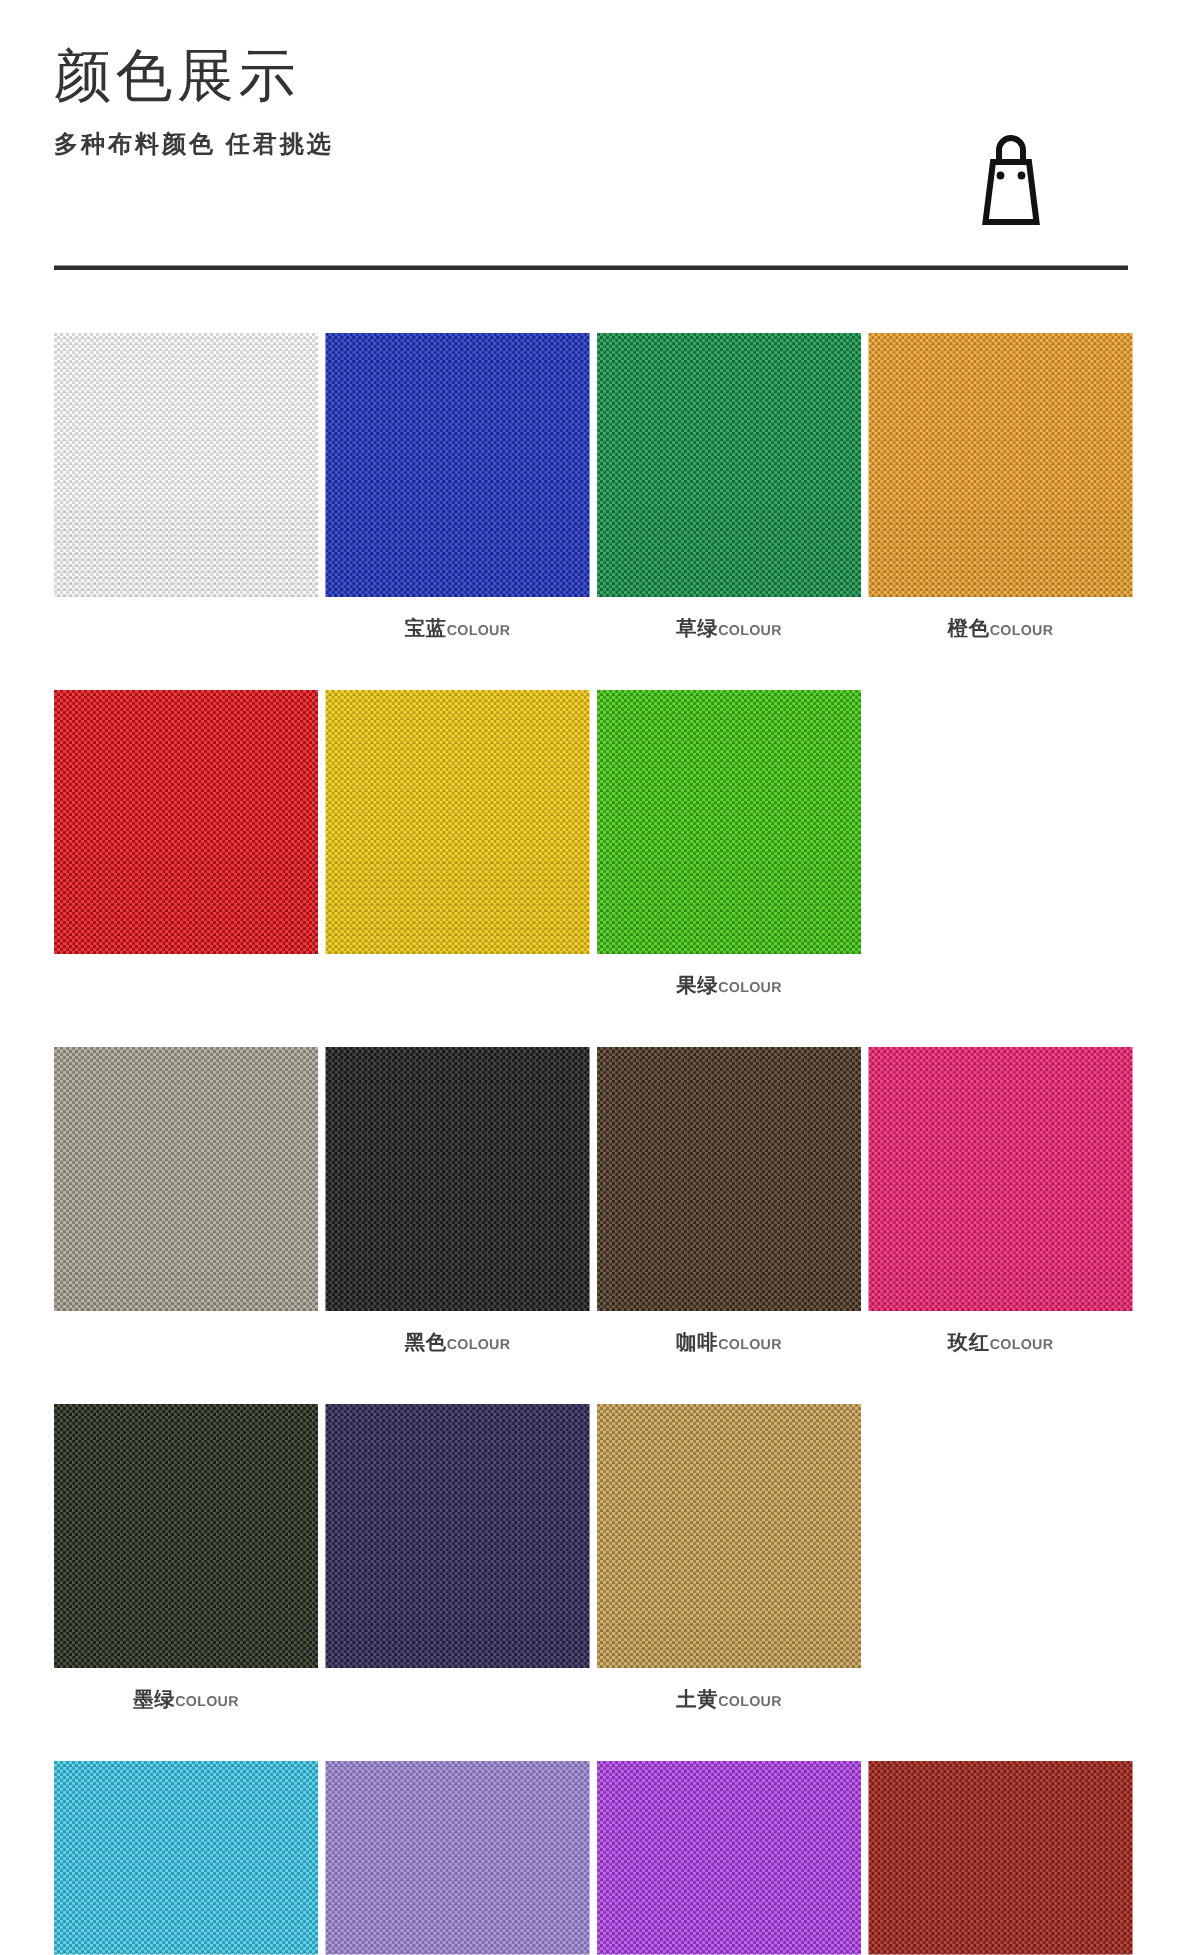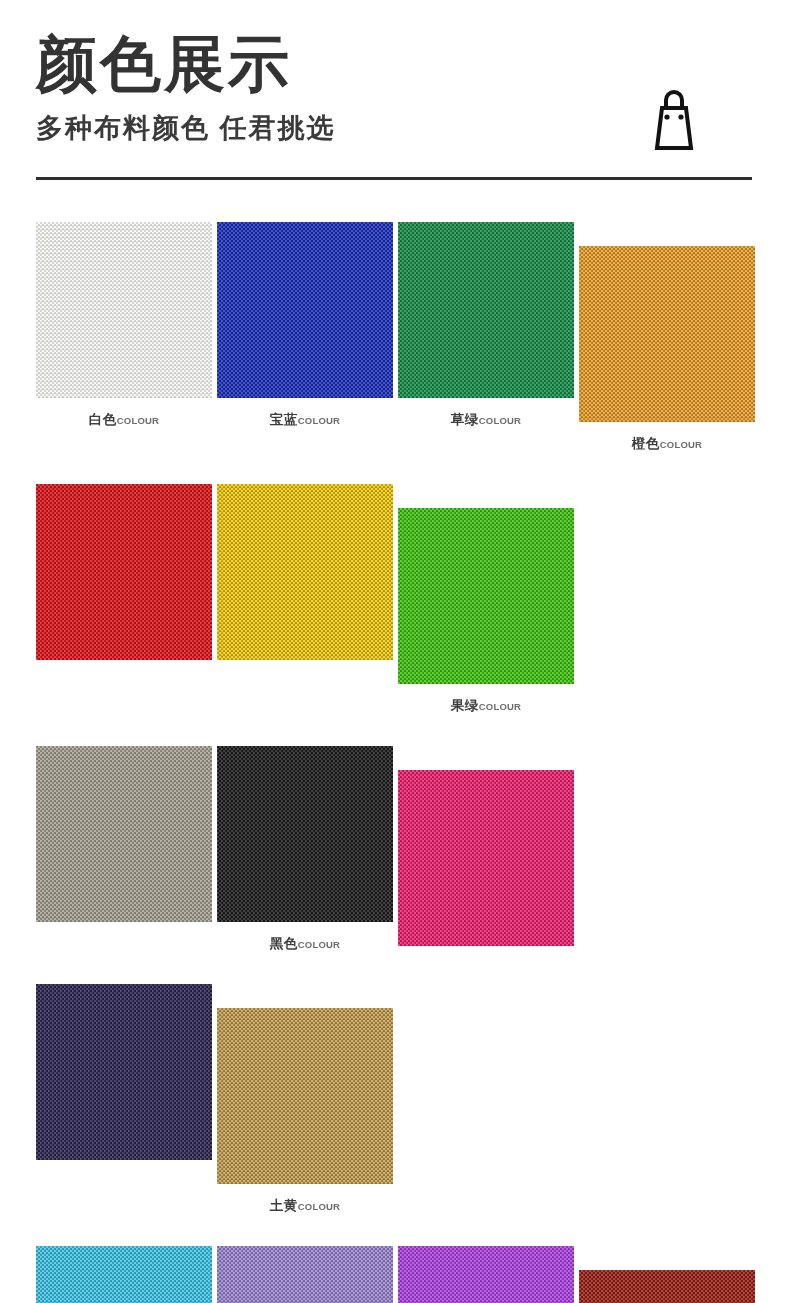--- a/index.html
+++ b/index.html
@@ -18,30 +18,30 @@
   }
 
   
   .header {
     position: relative;
     padding: 28px 36px 0 36px;
     height: 150px;
     box-sizing: border-box;
   }
   .title {
-    font-size: 61px;
-    font-weight: 700;
+    font-size: 38px;
+    font-weight: 400;
     letter-spacing: 3px;
     color: #333333;
     line-height: 1.05;
     margin: 0;
     padding-top: 4px;
   }
   .subtitle {
-    font-size: 27px;
+    font-size: 16px;
     font-weight: 700;
     letter-spacing: 2px;
     color: #3a3a3a;
     margin: 0;
     padding-top: 14px;
   }
   .bag-icon {
     position: absolute;
     right: 84px;
     top: 86px;
@@ -66,21 +66,21 @@
   }
   .row {
     display: flex;
     justify-content: flex-start;
     margin-bottom: 33px;
   }
   .cell {
     width: 176px;
     margin-right: 5px;
   }
-  .cell:last-child { margin-right: 0; margin-top: 24px; }
+  .cell:last-child { margin-right: 0; }
 
   .swatch {
     width: 176px;
     height: 176px;
     position: relative;
     overflow: hidden;
     background-repeat: repeat;
   }
   
   .swatch::before {
@@ -149,21 +149,20 @@
     </svg>
   </span>
 
   <div class="divider"></div>
 </div>
 
 <div class="grid">
     <div class="row">
       <div class="cell">
         <div class="swatch light" style="background: rgb(243, 243, 240);"></div>
-        <div class="caption"><span class="cname">白色</span><span class="cword">COLOUR</span></div>
       </div>
       <div class="cell">
         <div class="swatch" style="background: rgb(26, 47, 192);"></div>
         <div class="caption"><span class="cname">宝蓝</span><span class="cword">COLOUR</span></div>
       </div>
       <div class="cell">
         <div class="swatch" style="background: rgb(21, 145, 72);"></div>
         <div class="caption"><span class="cname">草绿</span><span class="cword">COLOUR</span></div>
       </div>
       <div class="cell">
@@ -185,24 +184,33 @@
     </div>
     <div class="row">
       <div class="cell">
         <div class="swatch" style="background: rgb(168, 164, 148);"></div>
       </div>
       <div class="cell">
         <div class="swatch" style="background: rgb(26, 26, 26);"></div>
         <div class="caption"><span class="cname">黑色</span><span class="cword">COLOUR</span></div>
       </div>
       <div class="cell">
+        <div class="swatch" style="background: rgb(74, 53, 32);"></div>
+        <div class="caption"><span class="cname">咖啡</span><span class="cword">COLOUR</span></div>
+      </div>
+      <div class="cell">
         <div class="swatch" style="background: rgb(240, 30, 110);"></div>
-      </div>
-    </div>
-    <div class="row">
+        <div class="caption"><span class="cname">玫红</span><span class="cword">COLOUR</span></div>
+      </div>
+    </div>
+    <div class="row">
+      <div class="cell">
+        <div class="swatch" style="background: rgb(35, 45, 30);"></div>
+        <div class="caption"><span class="cname">墨绿</span><span class="cword">COLOUR</span></div>
+      </div>
       <div class="cell">
         <div class="swatch" style="background: rgb(42, 35, 80);"></div>
       </div>
       <div class="cell">
         <div class="swatch" style="background: rgb(200, 160, 82);"></div>
         <div class="caption"><span class="cname">土黄</span><span class="cword">COLOUR</span></div>
       </div>
     </div>
     <div class="row">
       <div class="cell">

